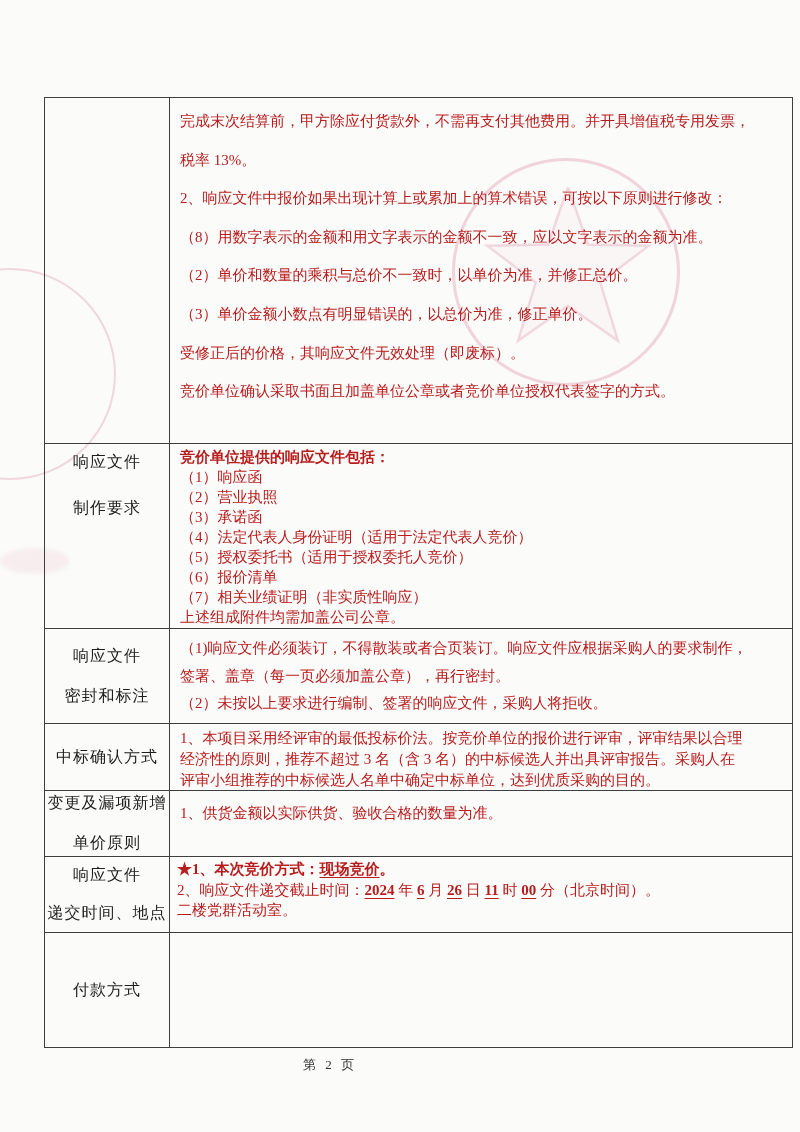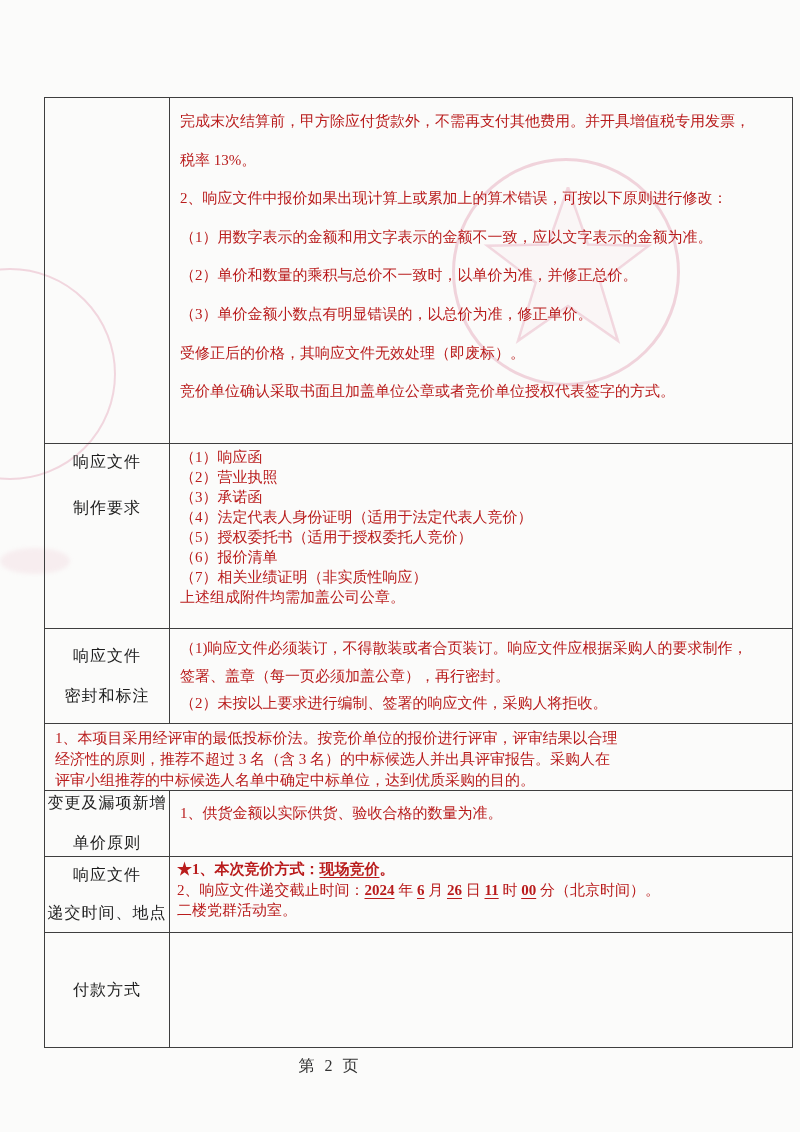--- a/index.html
+++ b/index.html
@@ -63,21 +63,21 @@
   .r6 .content-cell { padding-top:2px; padding-left:7px; }
   .r6 .ln { line-height:20.5px; }
 
   .r7 { flex:1 1 auto; }
   .r7 .content-cell { padding-top:2px; }
   .r7 .ln { line-height:21.8px; }
 
   
   .page-footer {
     position:absolute; left:0; top:1056px; width:660px;
-    text-align:center; font-size:16px; letter-spacing:3px; color:#333;
+    text-align:center; font-size:13px; letter-spacing:3px; color:#333;
   }
 
   
   .seal-large {
     position:absolute; left:452px; top:158px; width:228px; height:228px;
     border:3px solid rgba(216,120,150,0.30); border-radius:50%;
     pointer-events:none;
   }
   .seal-large svg { position:absolute; left:28px; top:26px; }
   .seal-left {
@@ -105,34 +105,35 @@
   <div class="seal-smudge"></div>
 
   <div class="doc-table">
 
     <div class="row r1">
       <div class="label-cell"></div>
       <div class="content-cell">
         <div class="ln">完成末次结算前，甲方除应付货款外，不需再支付其他费用。并开具增值税专用发票，</div>
         <div class="ln">税率 13%。</div>
         <div class="ln">2、响应文件中报价如果出现计算上或累加上的算术错误，可按以下原则进行修改：</div>
-        <div class="ln">（1）用数字表示的金额和用文字表示的金额不一致，应以文字表示的金额为准。</div>
+        <div class="ln">（8）用数字表示的金额和用文字表示的金额不一致，应以文字表示的金额为准。</div>
         <div class="ln">（2）单价和数量的乘积与总价不一致时，以单价为准，并修正总价。</div>
         <div class="ln">（3）单价金额小数点有明显错误的，以总价为准，修正单价。</div>
         <div class="ln">受修正后的价格，其响应文件无效处理（即废标）。</div>
         <div class="ln">竞价单位确认采取书面且加盖单位公章或者竞价单位授权代表签字的方式。</div>
       </div>
     </div>
 
     <div class="row r2">
       <div class="label-cell">
         <div>响应文件</div>
         <div>制作要求</div>
       </div>
       <div class="content-cell">
+        <div class="ln bold">竞价单位提供的响应文件包括：</div>
         <div class="ln">（1）响应函</div>
         <div class="ln">（2）营业执照</div>
         <div class="ln">（3）承诺函</div>
         <div class="ln">（4）法定代表人身份证明（适用于法定代表人竞价）</div>
         <div class="ln">（5）授权委托书（适用于授权委托人竞价）</div>
         <div class="ln">（6）报价清单</div>
         <div class="ln">（7）相关业绩证明（非实质性响应）</div>
         <div class="ln">上述组成附件均需加盖公司公章。</div>
       </div>
     </div>
@@ -143,20 +144,23 @@
         <div>密封和标注</div>
       </div>
       <div class="content-cell">
         <div class="ln">（1)响应文件必须装订，不得散装或者合页装订。响应文件应根据采购人的要求制作，</div>
         <div class="ln">签署、盖章（每一页必须加盖公章），再行密封。</div>
         <div class="ln">（2）未按以上要求进行编制、签署的响应文件，采购人将拒收。</div>
       </div>
     </div>
 
     <div class="row r4">
+      <div class="label-cell">
+        <div>中标确认方式</div>
+      </div>
       <div class="content-cell">
         <div class="ln">1、本项目采用经评审的最低投标价法。按竞价单位的报价进行评审，评审结果以合理</div>
         <div class="ln">经济性的原则，推荐不超过 3 名（含 3 名）的中标候选人并出具评审报告。采购人在</div>
         <div class="ln">评审小组推荐的中标候选人名单中确定中标单位，达到优质采购的目的。</div>
       </div>
     </div>
 
     <div class="row r5">
       <div class="label-cell">
         <div>变更及漏项新增</div>

